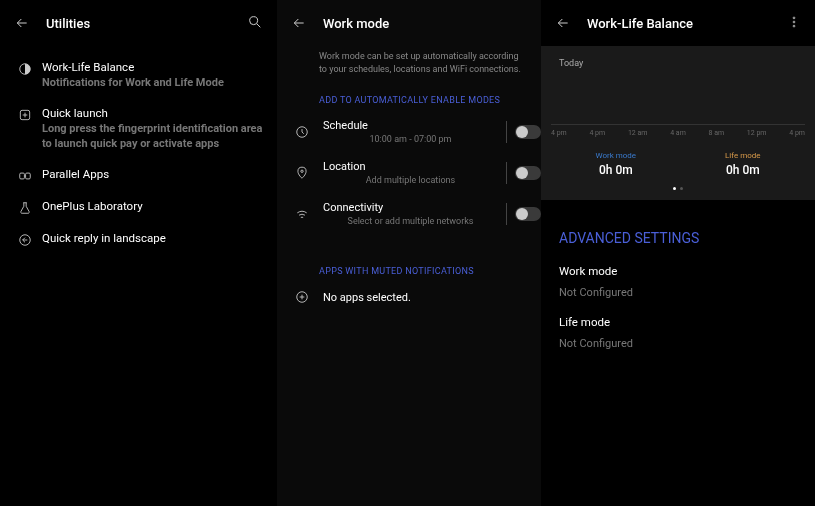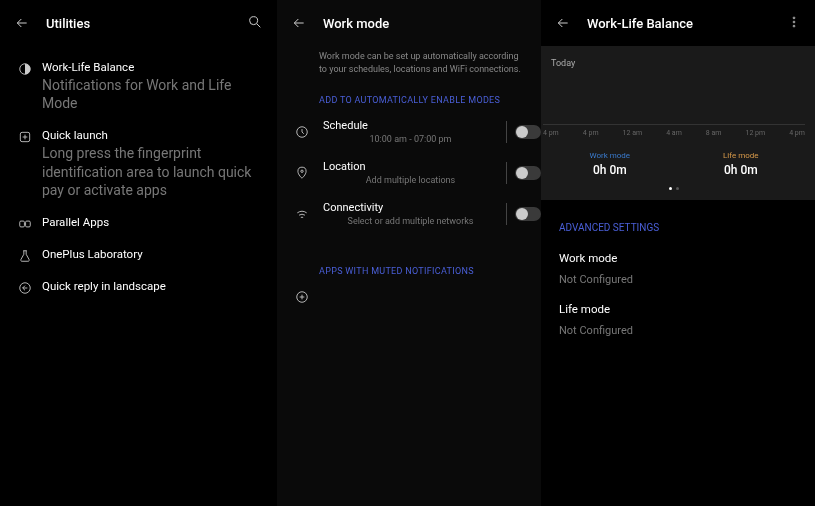--- a/index.html
+++ b/index.html
@@ -31,21 +31,21 @@
   padding: 8px 14px 8px 14px;
   cursor: pointer;
 }
 .item .icon-slot {
   width: 22px; flex-shrink: 0;
   display: flex; align-items: center; justify-content: center;
   margin-top: 2px;
 }
 .item .text-slot { margin-left: 6px; }
 .item .title { font-size: 11.5px; color: #fff; }
-.item .subtitle { font-size: 14px; color: #777; margin-top: 2px; line-height: 1.3; }
+.item .subtitle { font-size: 11px; color: #777; margin-top: 2px; line-height: 1.3; font-weight: bold; }
 
 .desc-block { padding: 4px 18px 10px 42px; color: #888; font-size: 9px; line-height: 1.4; }
 
 .section-label {
   font-size: 9px; color: #4a5fd8; letter-spacing: 0.3px;
   padding: 10px 8px 6px 42px;
 }
 
 .toggle-row {
   display: flex; align-items: center;
@@ -66,21 +66,21 @@
 }
 .switch::after {
   content: ''; position: absolute;
   width: 12px; height: 12px; border-radius: 50%;
   background: #ccc; top: 1px; left: 1px;
 }
 
 .chart-area {
   background: #1a1a1a;
   margin: 0 0 14px 0;
-  padding: 12px 10px 10px 2px;
+  padding: 12px 10px 10px 10px;
 }
 .chart-today { font-size: 9px; color: #aaa; margin-bottom: 56px; margin-left: 8px; }
 .chart-axis {
   display: flex; justify-content: space-between;
   font-size: 7px; color: #666;
   border-top: 1px solid #333;
   padding-top: 4px;
 }
 .chart-stats {
   display: flex; justify-content: space-around;
@@ -89,21 +89,21 @@
 .stat { text-align: center; }
 .stat .label { font-size: 8px; margin-bottom: 3px; }
 .stat .value { font-size: 12px; color: #fff; font-weight: 500; }
 .stat.work .label { color: #3a7acc; }
 .stat.life .label { color: #d89a4a; }
 .dots { display: flex; justify-content: center; gap: 4px; margin-top: 10px; }
 .dot { width: 3px; height: 3px; border-radius: 50%; background: #555; }
 .dot.active { background: #fff; }
 
 .adv-section { padding: 8px 18px; }
-.adv-label { font-size: 10px; color: #4a5fd8; margin-bottom: 10px; }
+.adv-label { font-size: 14px; color: #4a5fd8; margin-bottom: 10px; margin-top: 8px; }
 .adv-item { padding: 8px 0; cursor: pointer; }
 .adv-item .title { font-size: 11.5px; color: #fff; }
 .adv-item .subtitle { font-size: 11px; color: #777; margin-top: 8px; }
 
 svg { stroke: #ccc; fill: none; stroke-width: 1.5; }
 </style>
 </head>
 <body>
 
 <div class="panel panel-left">
@@ -235,20 +235,23 @@
     <div class="switch"></div>
   </div>
 
   <div class="section-label" style="margin-top:22px;">APPS WITH MUTED NOTIFICATIONS</div>
   <div class="toggle-row">
     <div class="icon-slot">
         <svg width="14" height="14" viewBox="0 0 24 24">
           <circle cx="12" cy="12" r="9"></circle>
           <path d="M12 8v8M8 12h8"></path>
         </svg>
+      </div>
+    <div class="text-slot">
+        <div class="title">No apps selected.</div>
       </div>
   </div>
 </div>
 
 <div class="panel panel-right">
   <div class="header">
     <div class="back-icon">
       <svg width="16" height="16" viewBox="0 0 24 24">
           <path d="M19 12H5M11 18l-6-6 6-6"></path>
         </svg>

